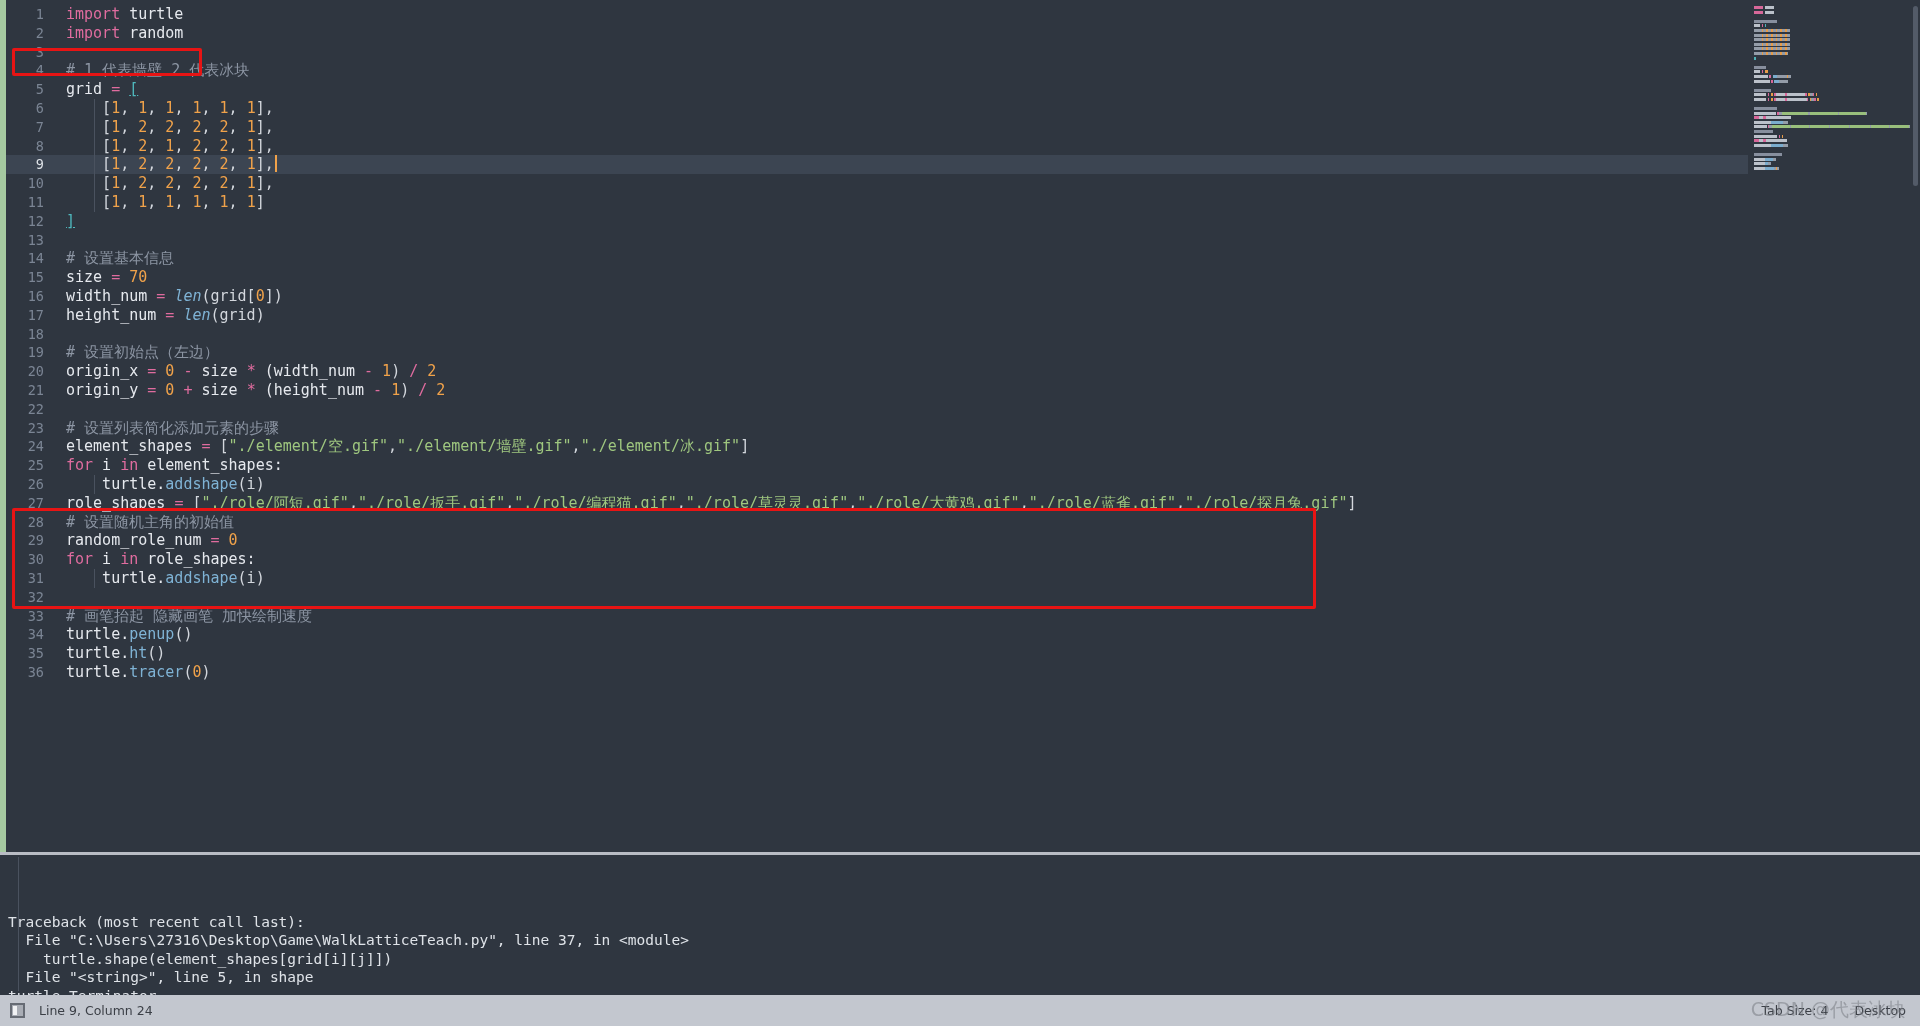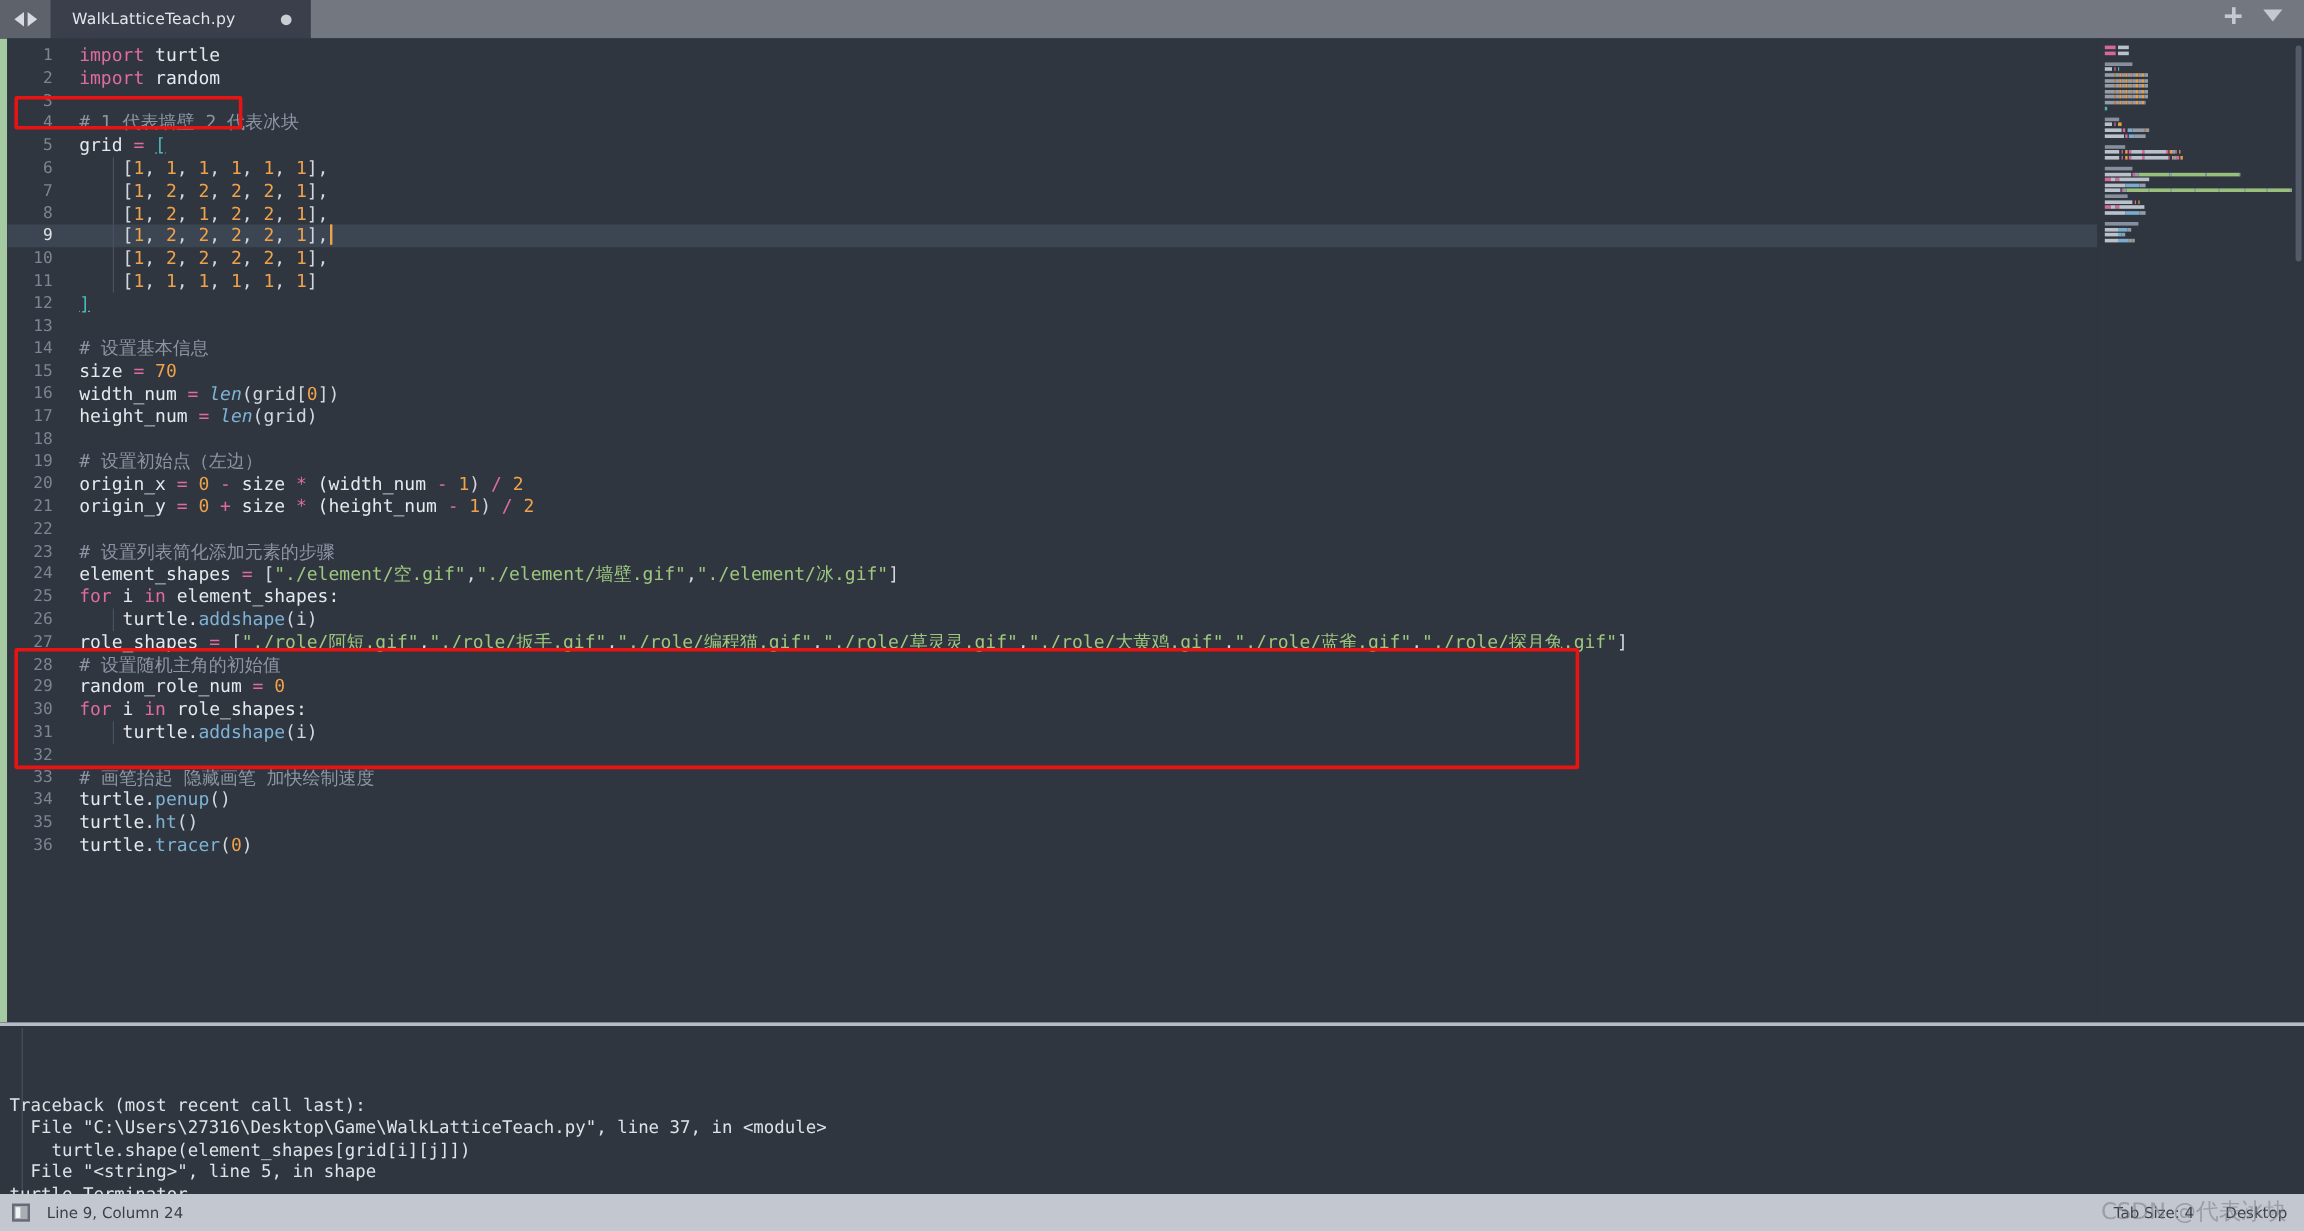--- a/index.html
+++ b/index.html
@@ -236,34 +236,20 @@
     font-family: "DejaVu Sans", sans-serif;
     pointer-events: none;
     white-space: nowrap;
   }
 </style>
 </head>
 <body>
 
 <div id="app">
 
-  <div class="tabbar">
-    <div class="navarrows">
-      <span class="tri-left"></span>
-      <span class="tri-right"></span>
-    </div>
-    <div class="tab">
-      <span class="tab-label">WalkLatticeTeach.py</span>
-      <span class="tab-dirty"></span>
-    </div>
-    <div class="tabbar-right">
-      <span class="plus-icon"></span>
-      <span class="caret-down"></span>
-    </div>
-  </div>
 
   <div class="editor-wrap">
     <div class="left-accent"></div>
     <div class="code-area">
       <div class="code-lines" id="code-lines"><div class="cline"><div class="gutter">1</div><div class="ctext"><span class="kw">import</span><span class="punc"> </span><span class="mod">turtle</span></div></div><div class="cline"><div class="gutter">2</div><div class="ctext"><span class="kw">import</span><span class="punc"> </span><span class="mod">random</span></div></div><div class="cline"><div class="gutter">3</div><div class="ctext"></div></div><div class="cline"><div class="gutter">4</div><div class="ctext"><span class="cmt"># 1 代表墙壁 2 代表冰块</span></div></div><div class="cline"><div class="gutter">5</div><div class="ctext"><span class="var">grid</span><span class="punc"> </span><span class="op">=</span><span class="punc"> </span><span class="brk">[</span></div></div><div class="cline"><div class="gutter">6</div><div class="ctext"><span class="punc">    [</span><span class="num">1</span><span class="punc">, </span><span class="num">1</span><span class="punc">, </span><span class="num">1</span><span class="punc">, </span><span class="num">1</span><span class="punc">, </span><span class="num">1</span><span class="punc">, </span><span class="num">1</span><span class="punc">],</span></div></div><div class="cline"><div class="gutter">7</div><div class="ctext"><span class="punc">    [</span><span class="num">1</span><span class="punc">, </span><span class="num">2</span><span class="punc">, </span><span class="num">2</span><span class="punc">, </span><span class="num">2</span><span class="punc">, </span><span class="num">2</span><span class="punc">, </span><span class="num">1</span><span class="punc">],</span></div></div><div class="cline"><div class="gutter">8</div><div class="ctext"><span class="punc">    [</span><span class="num">1</span><span class="punc">, </span><span class="num">2</span><span class="punc">, </span><span class="num">1</span><span class="punc">, </span><span class="num">2</span><span class="punc">, </span><span class="num">2</span><span class="punc">, </span><span class="num">1</span><span class="punc">],</span></div></div><div class="cline active"><div class="gutter">9</div><div class="ctext"><span class="punc">    [</span><span class="num">1</span><span class="punc">, </span><span class="num">2</span><span class="punc">, </span><span class="num">2</span><span class="punc">, </span><span class="num">2</span><span class="punc">, </span><span class="num">2</span><span class="punc">, </span><span class="num">1</span><span class="punc">],</span><span class="caret"></span></div></div><div class="cline"><div class="gutter">10</div><div class="ctext"><span class="punc">    [</span><span class="num">1</span><span class="punc">, </span><span class="num">2</span><span class="punc">, </span><span class="num">2</span><span class="punc">, </span><span class="num">2</span><span class="punc">, </span><span class="num">2</span><span class="punc">, </span><span class="num">1</span><span class="punc">],</span></div></div><div class="cline"><div class="gutter">11</div><div class="ctext"><span class="punc">    [</span><span class="num">1</span><span class="punc">, </span><span class="num">1</span><span class="punc">, </span><span class="num">1</span><span class="punc">, </span><span class="num">1</span><span class="punc">, </span><span class="num">1</span><span class="punc">, </span><span class="num">1</span><span class="punc">]</span></div></div><div class="cline"><div class="gutter">12</div><div class="ctext"><span class="brk">]</span></div></div><div class="cline"><div class="gutter">13</div><div class="ctext"></div></div><div class="cline"><div class="gutter">14</div><div class="ctext"><span class="cmt"># 设置基本信息</span></div></div><div class="cline"><div class="gutter">15</div><div class="ctext"><span class="var">size</span><span class="punc"> </span><span class="op">=</span><span class="punc"> </span><span class="num">70</span></div></div><div class="cline"><div class="gutter">16</div><div class="ctext"><span class="var">width_num</span><span class="punc"> </span><span class="op">=</span><span class="punc"> </span><span class="fni">len</span><span class="punc">(grid[</span><span class="num">0</span><span class="punc">])</span></div></div><div class="cline"><div class="gutter">17</div><div class="ctext"><span class="var">height_num</span><span class="punc"> </span><span class="op">=</span><span class="punc"> </span><span class="fni">len</span><span class="punc">(grid)</span></div></div><div class="cline"><div class="gutter">18</div><div class="ctext"></div></div><div class="cline"><div class="gutter">19</div><div class="ctext"><span class="cmt"># 设置初始点（左边）</span></div></div><div class="cline"><div class="gutter">20</div><div class="ctext"><span class="var">origin_x</span><span class="punc"> </span><span class="op">=</span><span class="punc"> </span><span class="num">0</span><span class="punc"> </span><span class="op">-</span><span class="var"> size </span><span class="op">*</span><span class="var"> (width_num </span><span class="op">-</span><span class="punc"> </span><span class="num">1</span><span class="punc">) </span><span class="op">/</span><span class="punc"> </span><span class="num">2</span></div></div><div class="cline"><div class="gutter">21</div><div class="ctext"><span class="var">origin_y</span><span class="punc"> </span><span class="op">=</span><span class="punc"> </span><span class="num">0</span><span class="punc"> </span><span class="op">+</span><span class="var"> size </span><span class="op">*</span><span class="var"> (height_num </span><span class="op">-</span><span class="punc"> </span><span class="num">1</span><span class="punc">) </span><span class="op">/</span><span class="punc"> </span><span class="num">2</span></div></div><div class="cline"><div class="gutter">22</div><div class="ctext"></div></div><div class="cline"><div class="gutter">23</div><div class="ctext"><span class="cmt"># 设置列表简化添加元素的步骤</span></div></div><div class="cline"><div class="gutter">24</div><div class="ctext"><span class="var">element_shapes</span><span class="punc"> </span><span class="op">=</span><span class="punc"> [</span><span class="str">"./element/空.gif"</span><span class="punc">,</span><span class="str">"./element/墙壁.gif"</span><span class="punc">,</span><span class="str">"./element/冰.gif"</span><span class="punc">]</span></div></div><div class="cline"><div class="gutter">25</div><div class="ctext"><span class="kw">for</span><span class="var"> i </span><span class="kw">in</span><span class="var"> element_shapes:</span></div></div><div class="cline"><div class="gutter">26</div><div class="ctext"><span class="var">    turtle.</span><span class="fn">addshape</span><span class="punc">(i)</span></div></div><div class="cline"><div class="gutter">27</div><div class="ctext"><span class="var">role_shapes</span><span class="punc"> </span><span class="op">=</span><span class="punc"> [</span><span class="str">"./role/阿短.gif"</span><span class="punc">,</span><span class="str">"./role/扳手.gif"</span><span class="punc">,</span><span class="str">"./role/编程猫.gif"</span><span class="punc">,</span><span class="str">"./role/草灵灵.gif"</span><span class="punc">,</span><span class="str">"./role/大黄鸡.gif"</span><span class="punc">,</span><span class="str">"./role/蓝雀.gif"</span><span class="punc">,</span><span class="str">"./role/探月兔.gif"</span><span class="punc">]</span></div></div><div class="cline"><div class="gutter">28</div><div class="ctext"><span class="cmt"># 设置随机主角的初始值</span></div></div><div class="cline"><div class="gutter">29</div><div class="ctext"><span class="var">random_role_num</span><span class="punc"> </span><span class="op">=</span><span class="punc"> </span><span class="num">0</span></div></div><div class="cline"><div class="gutter">30</div><div class="ctext"><span class="kw">for</span><span class="var"> i </span><span class="kw">in</span><span class="var"> role_shapes:</span></div></div><div class="cline"><div class="gutter">31</div><div class="ctext"><span class="var">    turtle.</span><span class="fn">addshape</span><span class="punc">(i)</span></div></div><div class="cline"><div class="gutter">32</div><div class="ctext"></div></div><div class="cline"><div class="gutter">33</div><div class="ctext"><span class="cmt"># 画笔抬起 隐藏画笔 加快绘制速度</span></div></div><div class="cline"><div class="gutter">34</div><div class="ctext"><span class="var">turtle.</span><span class="fn">penup</span><span class="punc">()</span></div></div><div class="cline"><div class="gutter">35</div><div class="ctext"><span class="var">turtle.</span><span class="fn">ht</span><span class="punc">()</span></div></div><div class="cline"><div class="gutter">36</div><div class="ctext"><span class="var">turtle.</span><span class="fn">tracer</span><span class="punc">(</span><span class="num">0</span><span class="punc">)</span></div></div></div>
       <div id="annotations">
           <div class="redbox" style="left: 6px; top: 48px; width: 190px; height: 28px; border-color: rgb(232, 20, 20);"></div>
           <div class="redbox" style="left: 6px; top: 508px; width: 1304px; height: 101px; border-color: rgb(232, 20, 20);"></div>
         </div>
     <div class="indent-guide" style="left: 88px; top: 99px; height: 112.8px; bottom: auto;"></div>

